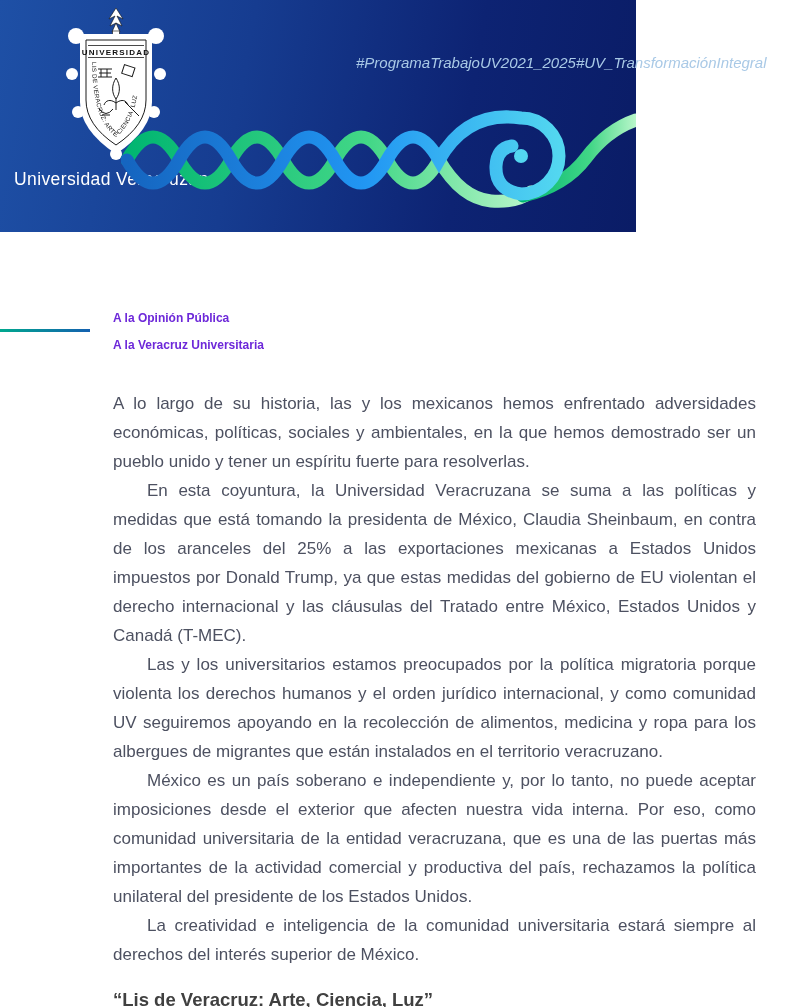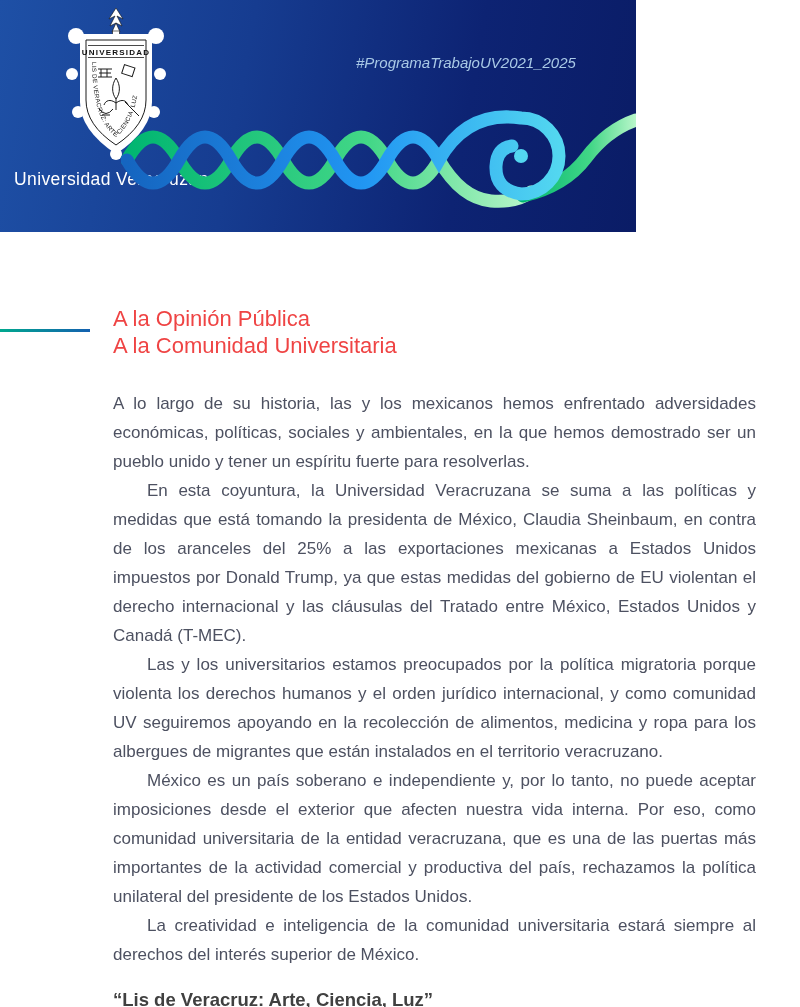--- a/index.html
+++ b/index.html
@@ -23,21 +23,21 @@
     font-style:italic;color:#a9c9e6;font-size:15px;
   }
   .wave{position:absolute;right:0;top:108px;}
   
   .accent{
     position:absolute;left:0;top:329px;width:90px;height:3px;
     background:linear-gradient(90deg,#00a88e,#1460b0);
   }
   .content{position:absolute;left:113px;top:305px;width:643px;}
   .title{
-    color:#ef4444;font-weight:normal;font-size:22px;line-height:27px;
+    color:#6d28d9;font-weight:bold;font-size:12px;line-height:27px;
     margin:0 0 30px 0;
   }
   .bodytext p{
     margin:0;font-size:17px;line-height:29px;text-align:justify;
     color:#4d5161;text-indent:34px;
   }
   .bodytext p.first{text-indent:0;}
   .closing{margin-top:20px;color:#404040;}
   .quote{font-weight:bold;font-size:18.5px;margin:0 0 8px 0;}
   .dateline{font-size:17px;margin:0;}
@@ -82,20 +82,21 @@
                M70,97 C64,92.5 59.5,94.5 58,99 M70,97 C76,92.5 80.5,94.5 82,99"></path>
       <path d="M53,103 q7,9 14,0 M56,109 h8"></path>
       <path d="M79,96 l12,12 M89,106 l4,4"></path>
     </g>
   </svg>
 
   <div class="wordmark">Universidad Veracruzana</div>
 
   <div class="hashtags">
     <span>#ProgramaTrabajoUV2021_2025</span>
+    <span>#UV_TransformaciónIntegral</span>
   </div>
 
   <svg class="wave" width="515" height="120" viewBox="0 0 515 120">
     <defs>
       <linearGradient id="gB" x1="0" y1="0" x2="1" y2="0">
         <stop offset="0" stop-color="#1565c0"></stop>
         <stop offset="0.55" stop-color="#2196f3"></stop>
         <stop offset="1" stop-color="#53d7f0"></stop>
       </linearGradient>
       <linearGradient id="gG" x1="0" y1="0" x2="1" y2="0">
@@ -111,21 +112,21 @@
              Q346,2 400,10 A38,38 0 1,1 400,86 Q374,82 375,58 Q376,40 391,38" fill="none" stroke="url(#gB)" stroke-width="13" stroke-linecap="round"></path>
     <circle cx="400" cy="48" r="7" fill="#53d7f0"></circle>
   </svg>
 </div>
 
 <div class="accent"></div>
 
 <div class="content">
   <h1 class="title">
     <span>A la Opinión Pública</span><br>
-    <span>A la Comunidad Universitaria</span>
+    <span>A la Veracruz Universitaria</span>
   </h1>
 
   <div class="bodytext">
     <p class="first">A lo largo de su historia, las y los mexicanos hemos enfrentado adversidades económicas, políticas, sociales y ambientales, en la que hemos demostrado ser un pueblo unido y tener un espíritu fuerte para resolverlas.</p>
     <p>En esta coyuntura, la Universidad Veracruzana se suma a las políticas y medidas que está tomando la presidenta de México, Claudia Sheinbaum, en contra de los aranceles del 25% a las exportaciones mexicanas a Estados Unidos impuestos por Donald Trump, ya que estas medidas del gobierno de EU violentan el derecho internacional y las cláusulas del Tratado entre México, Estados Unidos y Canadá (T-MEC).</p>
     <p>Las y los universitarios estamos preocupados por la política migratoria porque violenta los derechos humanos y el orden jurídico internacional, y como comunidad UV seguiremos apoyando en la recolección de alimentos, medicina y ropa para los albergues de migrantes que están instalados en el territorio veracruzano.</p>
     <p>México es un país soberano e independiente y, por lo tanto, no puede aceptar imposiciones desde el exterior que afecten nuestra vida interna. Por eso, como comunidad universitaria de la entidad veracruzana, que es una de las puertas más importantes de la actividad comercial y productiva del país, rechazamos la política unilateral del presidente de los Estados Unidos.</p>
     <p>La creatividad e inteligencia de la comunidad universitaria estará siempre al derechos del interés superior de México.</p>
   </div>
 

